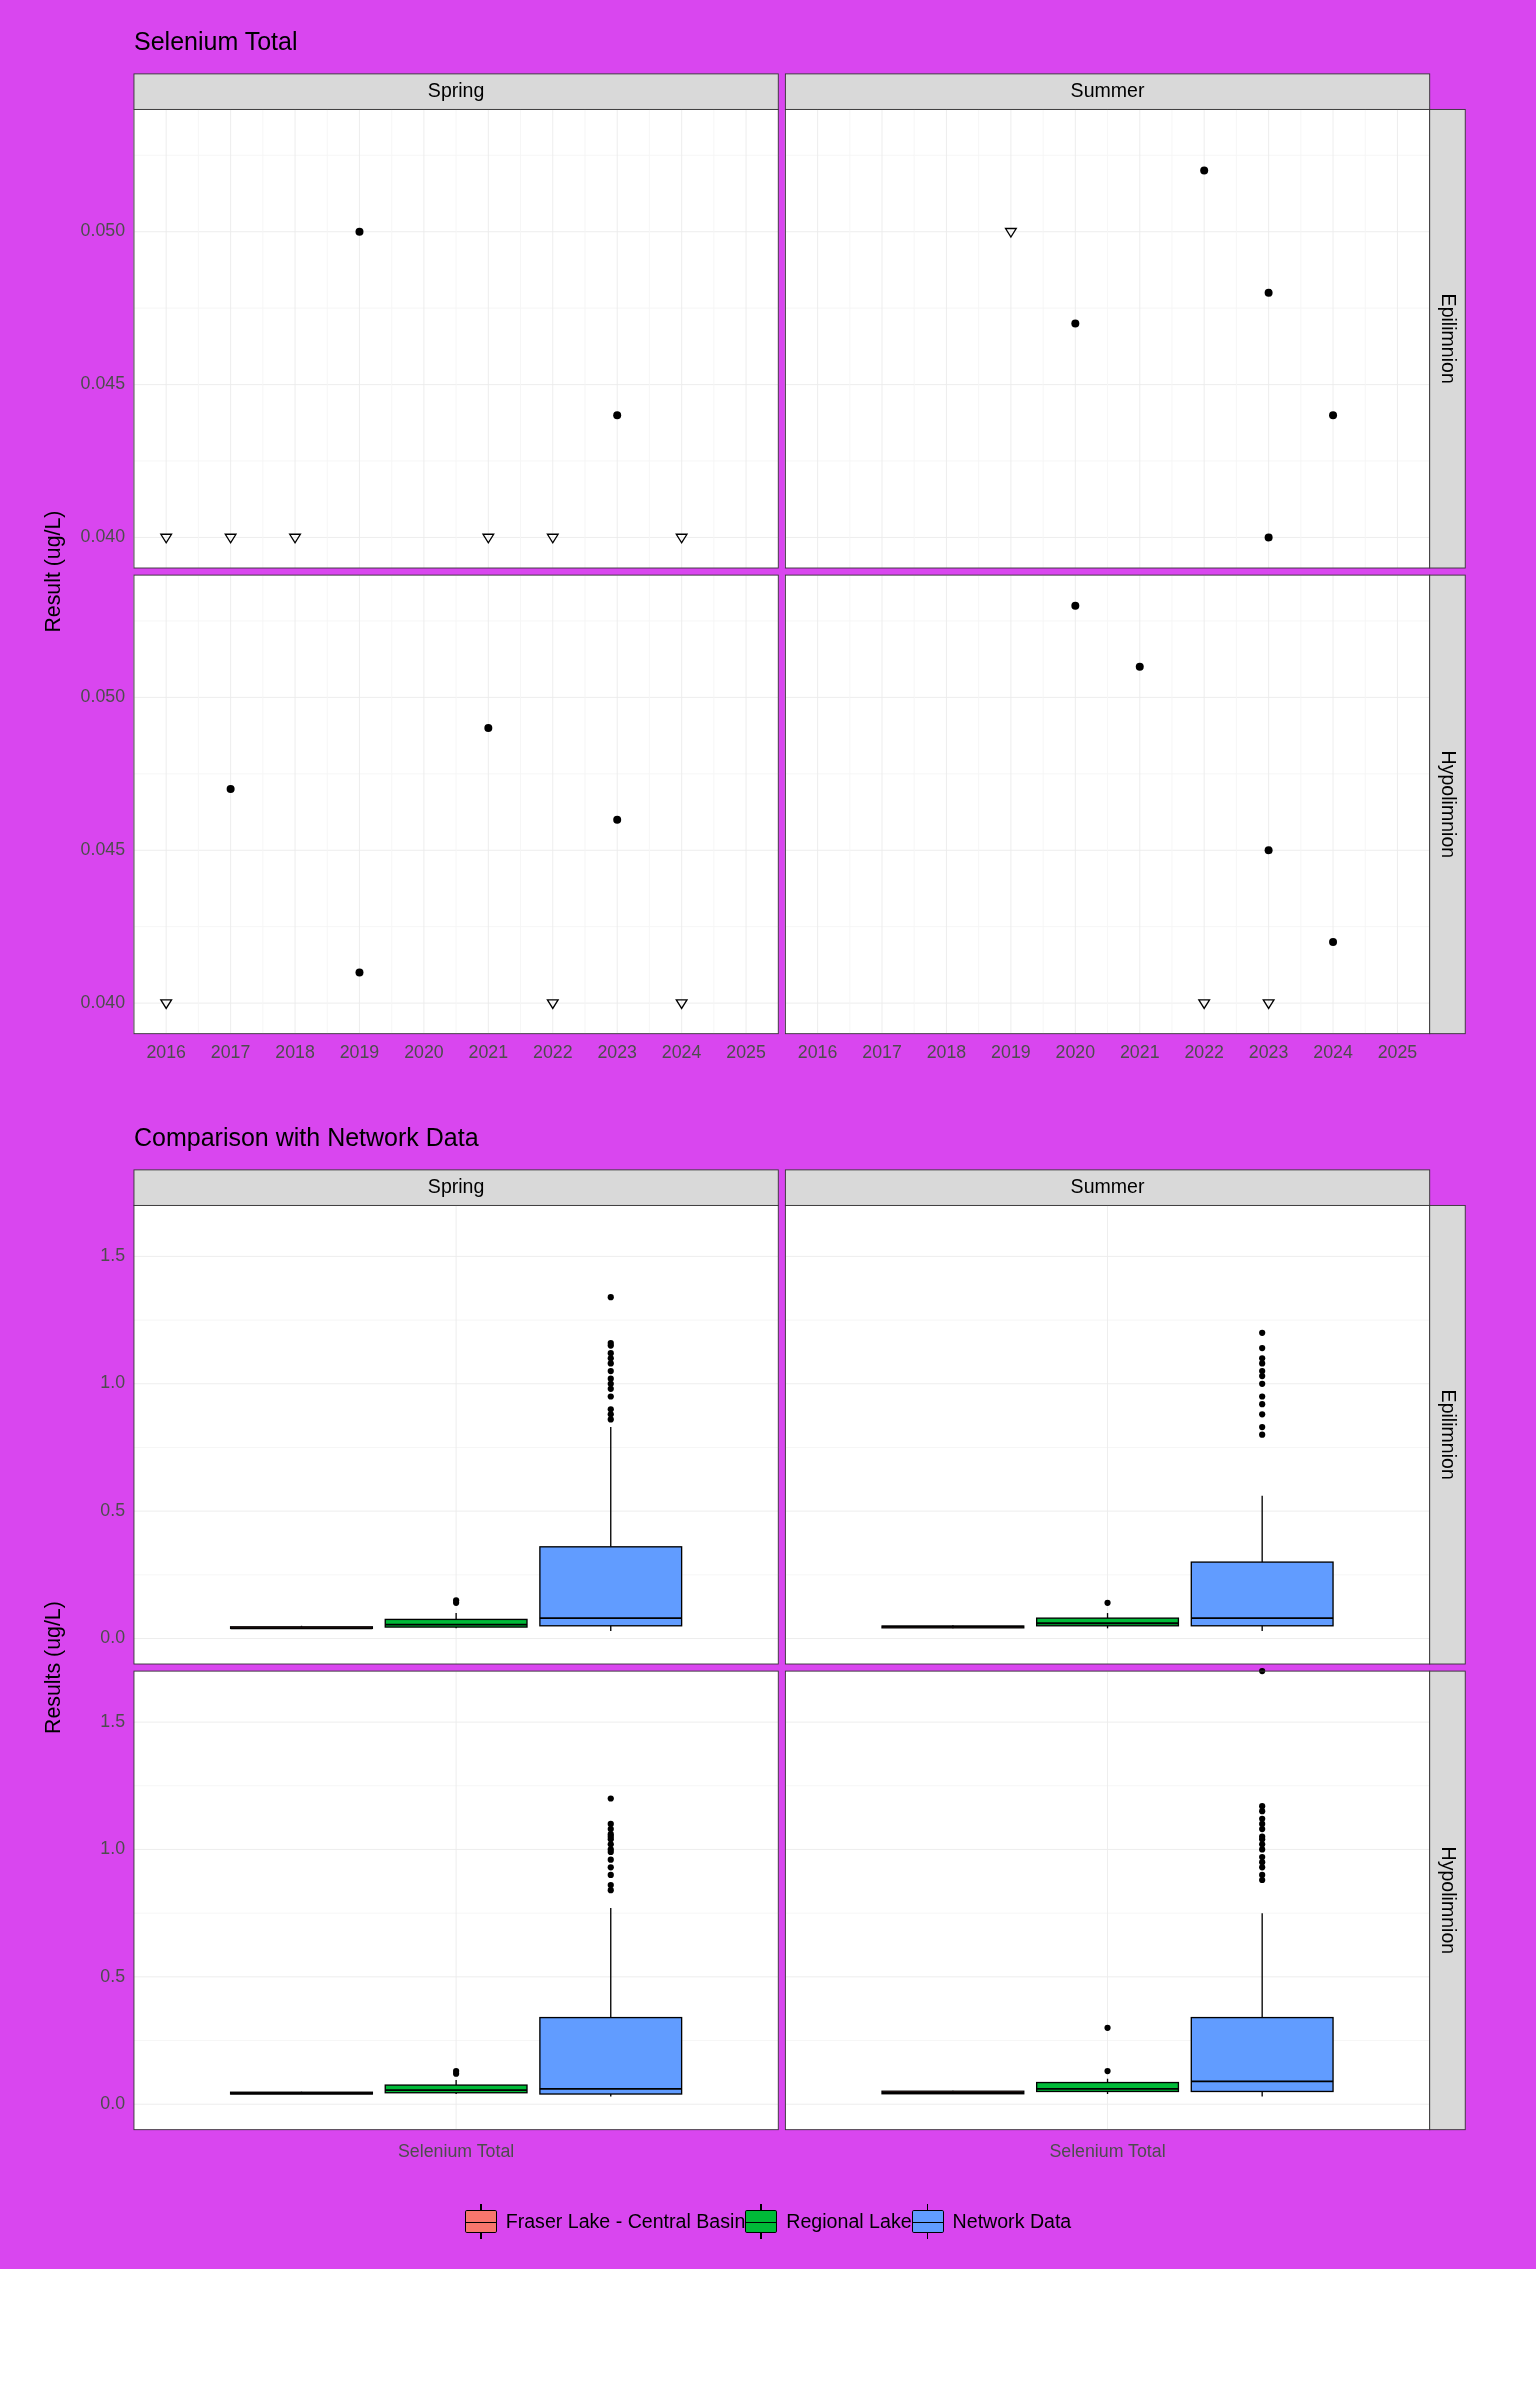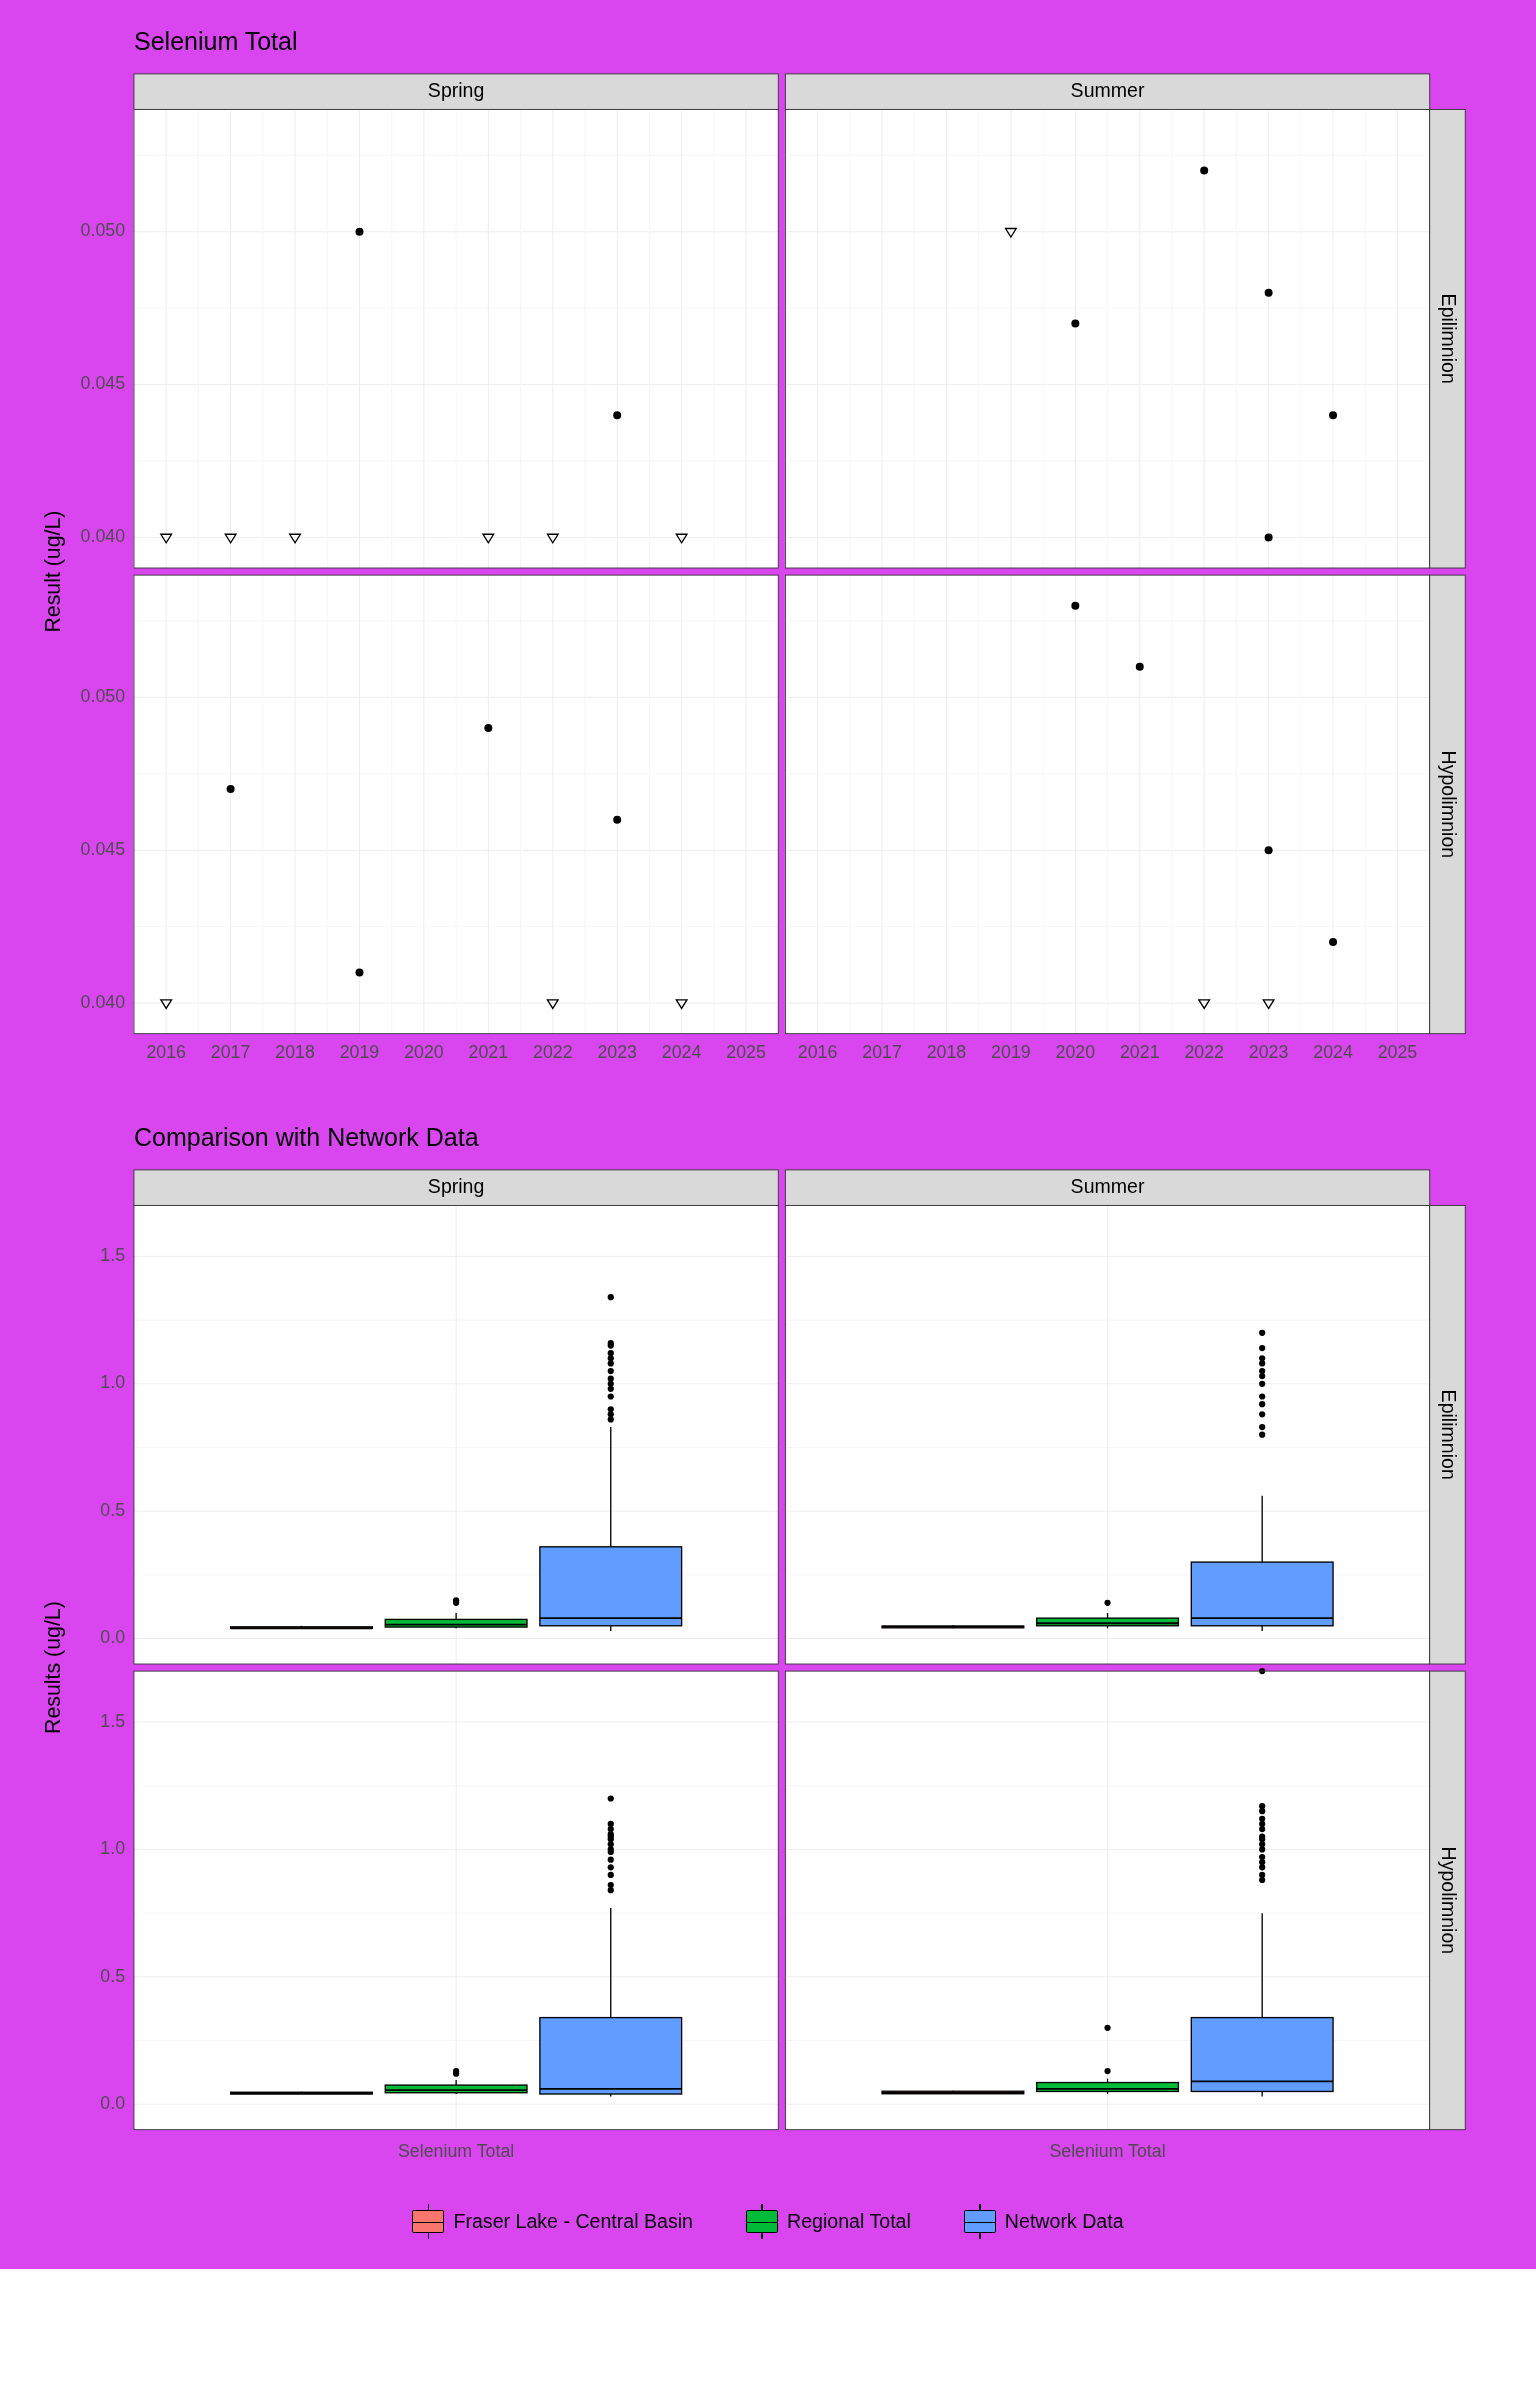--- a/index.html
+++ b/index.html
@@ -13,21 +13,21 @@
   .grid-minor{stroke:#f5f5f5;stroke-width:1}
   .axis-text{font-size:20px;fill:#4d4d4d}
   .strip-text{font-size:22px;fill:#000}
   .axis-title{font-size:24px;fill:#000}
   .point{fill:#000}
   .hollow-pt{fill:none;stroke:#000;stroke-width:1.5}
   .box{stroke:#000;stroke-width:1.5}
   .whisker{stroke:#000;stroke-width:1.5}
   .median{stroke:#000;stroke-width:2}
   .outlier{fill:#000}
-  .legend{display:flex;justify-content:center;gap:53px;margin-top:27px;font-size:19.6px}
+  .legend{display:flex;justify-content:center;margin-top:27px;font-size:19.6px}
   .legend-item{display:flex;align-items:center;gap:9px}
   .legend-box{width:30px;height:21.3px;border:1.3px solid #000;border-radius:1.8px;position:relative}
   .legend-box::after{content:"";position:absolute;left:0;right:0;top:50%;border-top:1.8px solid #000}
   .legend-whisk{width:1.8px;height:7.1px;background:#000;position:absolute;left:50%;margin-left:-0.9px}
   .legend-w-top{top:-7.1px}.legend-w-bot{bottom:-7.1px}
 </style>
 </head>
 <body>
 <div class="page">
 
@@ -390,21 +390,21 @@
       <span class="legend-whisk legend-w-top"></span>
           <span class="legend-whisk legend-w-bot"></span>
     </div>
     <span>Fraser Lake - Central Basin</span>
   </div>
   <div class="legend-item">
     <div class="legend-box" style="background:#00BA38">
       <span class="legend-whisk legend-w-top"></span>
           <span class="legend-whisk legend-w-bot"></span>
     </div>
-    <span>Regional Total</span>
+    <span>Regional Lake</span>
   </div>
   <div class="legend-item">
     <div class="legend-box" style="background:#619CFF">
       <span class="legend-whisk legend-w-top"></span>
           <span class="legend-whisk legend-w-bot"></span>
     </div>
     <span>Network Data</span>
   </div>
 </div>
 

